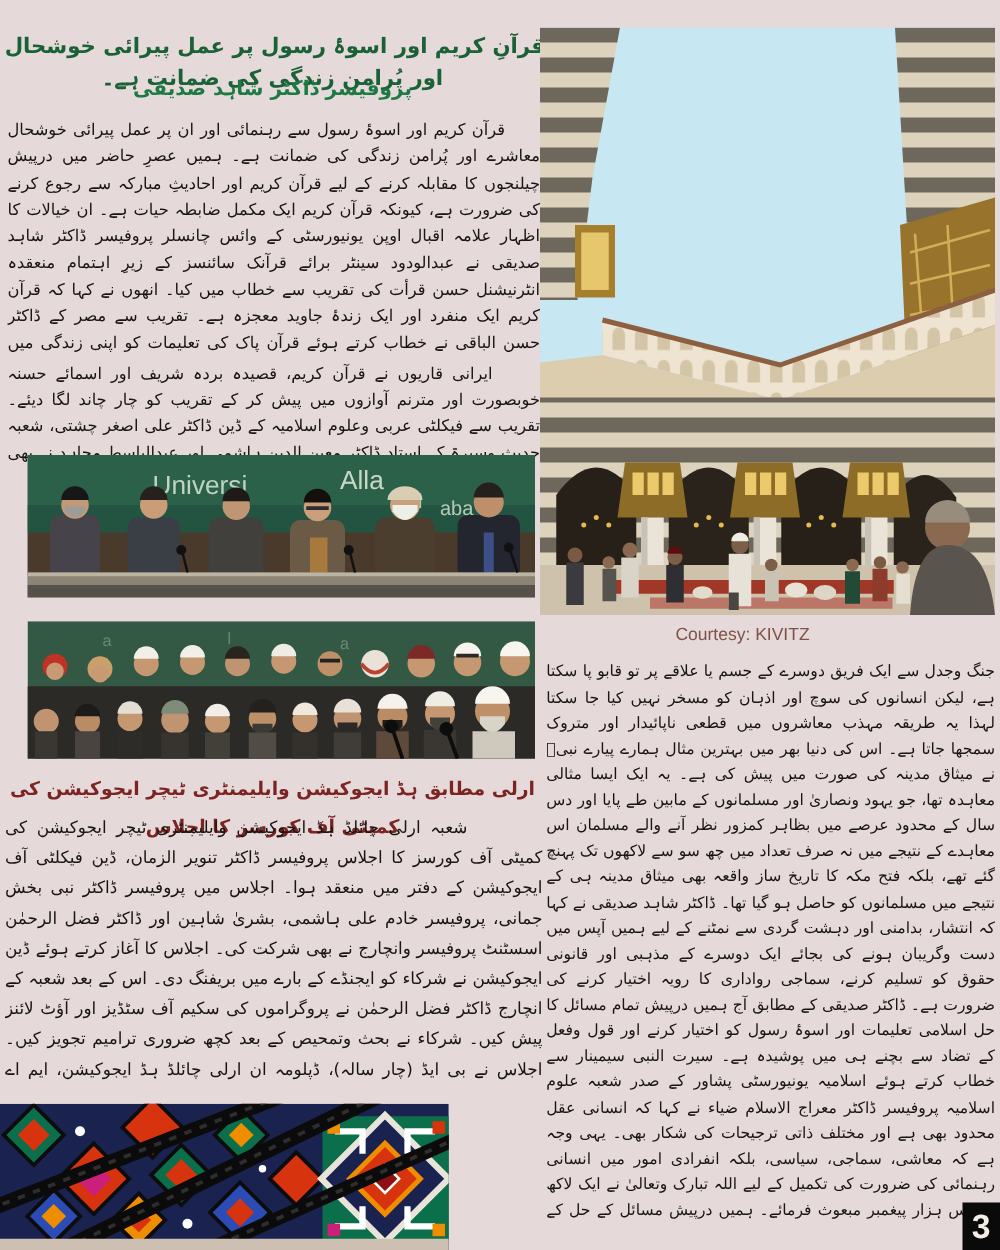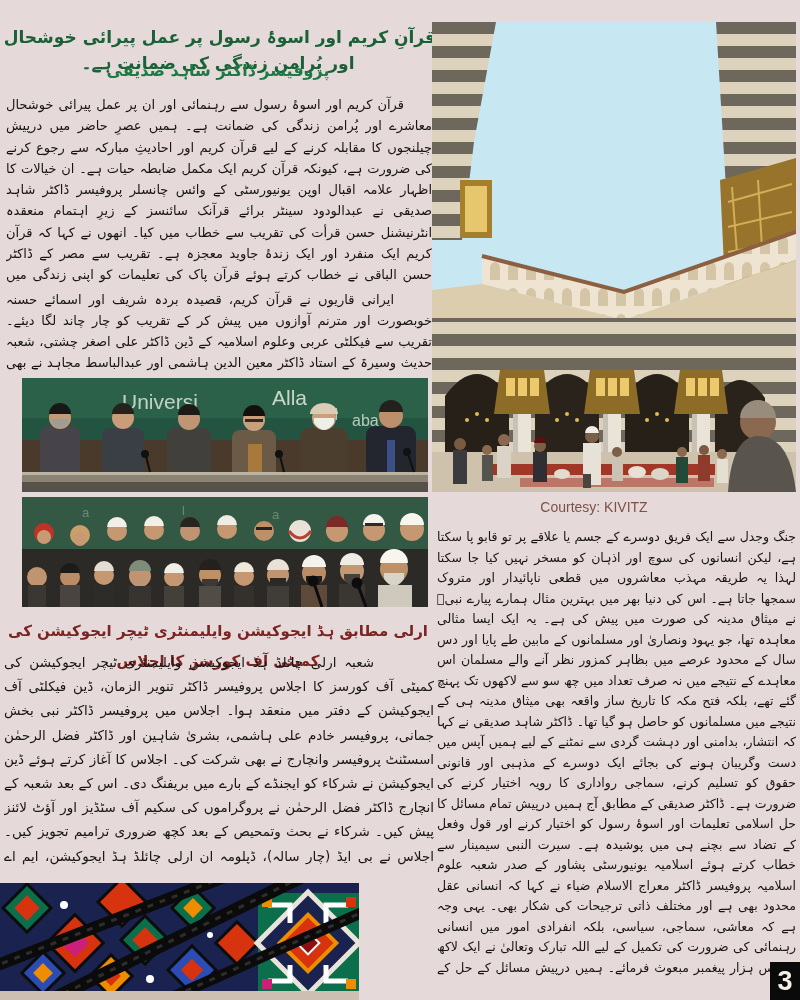--- a/index.html
+++ b/index.html
@@ -26,21 +26,21 @@
     font-size:16px;font-weight:bold;color:#1e7a44;line-height:26px;
   }
   #para1{left:6px;top:94px;width:426px;height:192px;font-size:13px;line-height:21.3px;text-indent:28px;}
   #para2{left:6px;top:289px;width:426px;height:86px;font-size:13px;line-height:21px;text-indent:38px;}
   #heading2{
     left:0;top:616px;width:436px;text-align:center;text-align-last:center;
     font-size:15px;font-weight:bold;color:#7b2423;line-height:30px;
   }
   #para3{left:4px;top:650px;width:430px;height:220px;font-size:13.5px;line-height:24.2px;text-indent:60px;}
   #rightBody{left:437px;top:527px;width:359px;height:452px;font-size:12.5px;line-height:20.5px;}
-  #photo1{left:22px;top:378px;width:406px;height:94px;}
+  #photo1{left:22px;top:364px;width:406px;height:94px;}
   #photo2{left:22px;top:497px;width:406px;height:110px;}
   #mosque{left:432px;top:22px;width:364px;height:470px;}
   #textile{left:0px;top:883px;width:359px;height:117px;}
   #caption{
     left:412px;top:499px;width:364px;text-align:center;
     font-family:"Liberation Sans",sans-serif;font-size:14px;color:#7d5148;
   }
   #pageNum{
     left:770px;top:962px;width:30px;height:38px;background:#0a0a0a;
     color:#f3efe4;font-family:"Liberation Sans",sans-serif;

